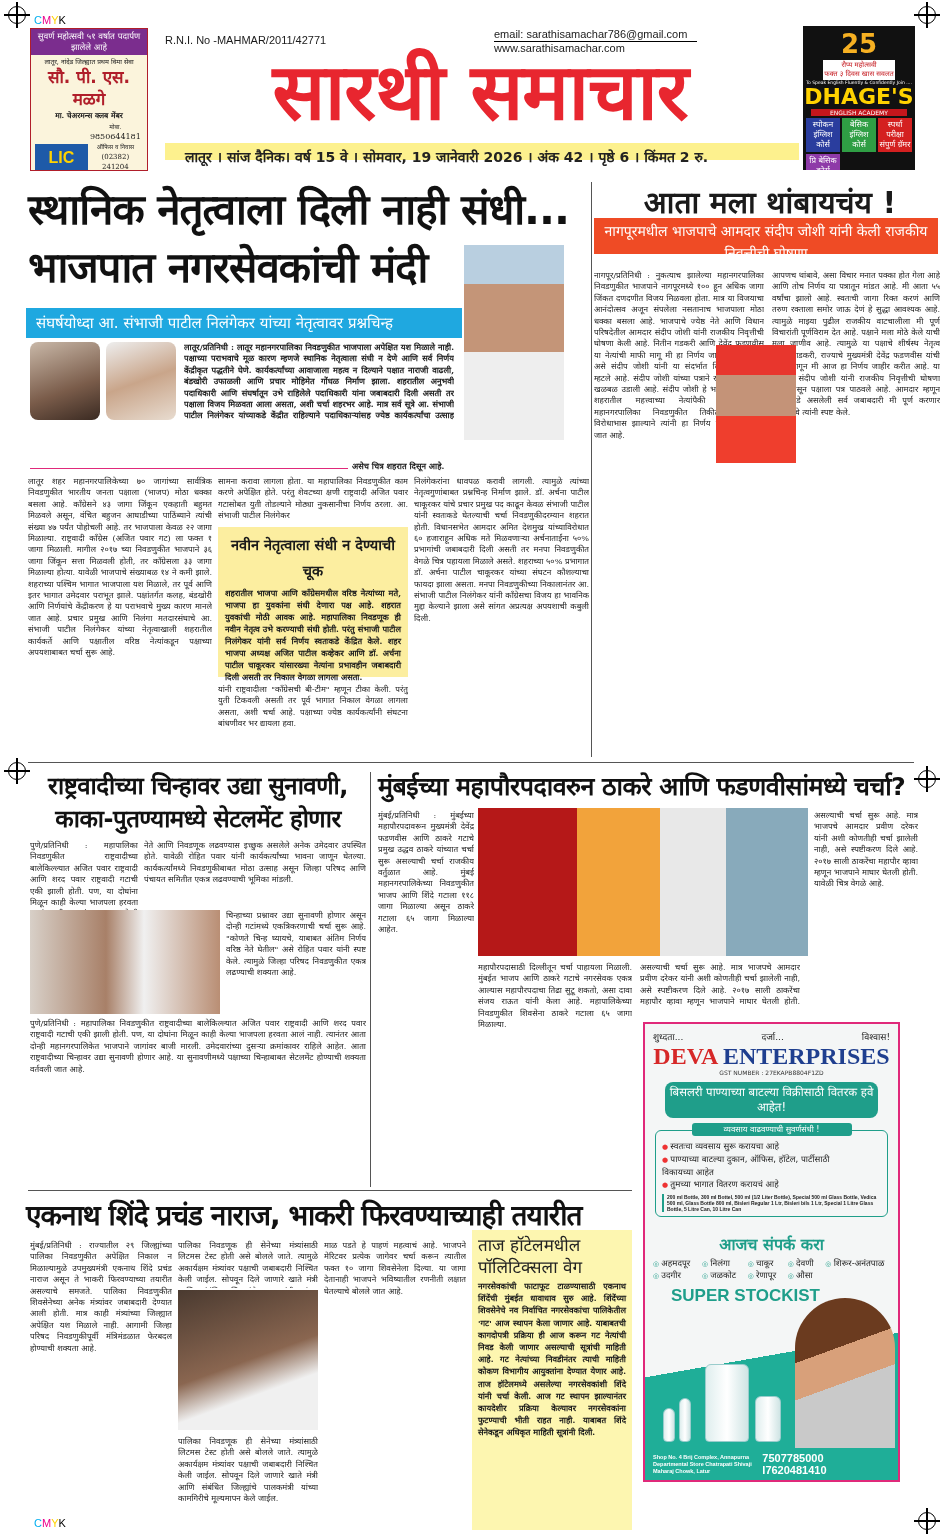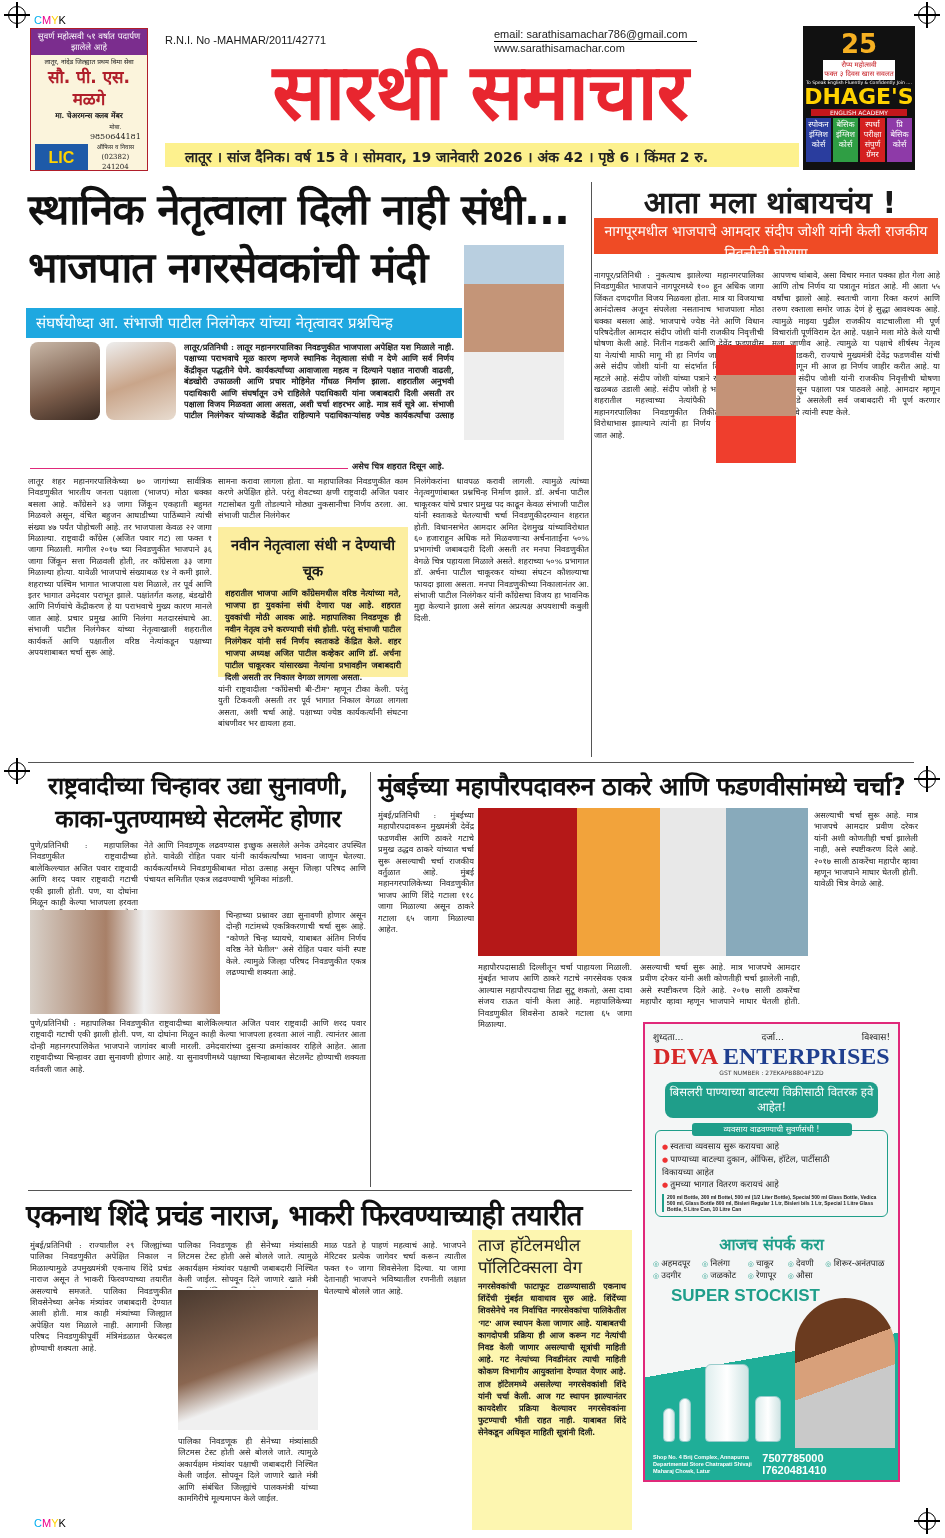--- a/index.html
+++ b/index.html
@@ -15,27 +15,27 @@
 .lic-ad .top{background:#7b2d8e;color:#fff;font-size:8.5px;line-height:11px;padding:2px}
 .lic-ad .name{color:#b01e2a;font-size:17px;font-weight:bold;font-family:"DejaVu Sans",sans-serif;line-height:22px}
 .lic-ad .lic{display:flex;align-items:flex-end;padding:2px 4px}
 .lic-logo{background:#1e5aa8;color:#ffd200;font-family:"Liberation Sans",sans-serif;font-weight:bold;font-size:16px;width:54px;height:28px;display:flex;align-items:center;justify-content:center}
 .lic-ad .ph{font-size:8px;line-height:10px}
 
 .rni{left:165px;top:34px;font-family:"Liberation Sans",sans-serif;font-size:11px}
 .email{left:494px;top:28px;font-family:"Liberation Sans",sans-serif;font-size:11px;line-height:13px;border-top:0}
 .email .e{border-bottom:1px solid #000;display:inline-block;padding-right:10px}
 .title{left:160px;top:44px;width:640px;height:96px;color:#e8262f;font-family:"DejaVu Sans",sans-serif;font-weight:bold;font-size:78px;line-height:96px;letter-spacing:-1px;text-align:center}
-.dateline{left:165px;top:143px;width:634px;height:24px;background:#fdf18e;font-family:"DejaVu Sans",sans-serif;font-size:14px;line-height:28px;padding-left:20px;font-weight:bold;color:#222}
+.dateline{left:165px;top:143px;width:634px;height:17px;background:#fdf18e;font-family:"DejaVu Sans",sans-serif;font-size:14px;line-height:28px;padding-left:20px;font-weight:bold;color:#222}
 .dhage{left:803px;top:26px;width:112px;height:144px;background:#111;color:#fff;text-align:center;font-family:"DejaVu Sans",sans-serif;overflow:hidden}
 .dhage .n25{font-size:26px;font-weight:bold;color:#f6b022;display:inline-block;vertical-align:middle}
 .dhage .rp{display:inline-block;vertical-align:middle;font-size:7px;background:#fff;color:#c4161c;line-height:9px;padding:1px}
 .dhage .brand{font-size:22px;font-weight:bold;color:#ffd200;line-height:24px}
 .dhage .acad{background:#c4161c;font-size:6px;margin:0 8px}
-.dhage .grid{display:grid;grid-template-columns:1fr 1fr 1fr 1fr;gap:2px;padding:2px 3px}
+.dhage .grid{display:grid;grid-template-columns:1fr 1fr 1fr;gap:2px;padding:2px 3px}
 .dhage .grid div{font-size:8px;line-height:10px;padding:2px 0}
 
 .h1{left:28px;top:185px;width:570px;font-family:"DejaVu Sans",sans-serif;font-weight:bold;font-size:42px;line-height:50px;letter-spacing:-1px;color:#111}
 .sub-blue{left:26px;top:308px;width:436px;height:30px;background:#1fa8e0;color:#fff;font-family:"DejaVu Sans",sans-serif;font-size:15px;line-height:30px;padding-left:10px}
 .photo{background:linear-gradient(160deg,#c9b8a8,#7a5c4a 60%,#3a2a22);border-radius:8px}
 .body{font-size:8.2px;line-height:11.4px;text-align:justify;color:#222;overflow:hidden}
 .rule{background:#555}
 .pink-rule{background:#e0297a}
 .h2r{left:600px;top:182px;width:340px;font-family:"DejaVu Sans",sans-serif;font-size:30px;font-weight:bold;text-align:center;line-height:42px}
 .orange{left:594px;top:218px;width:344px;height:36px;background:#ef4b25;color:#fff;font-family:"DejaVu Sans",sans-serif;font-size:14px;line-height:22px;text-align:center;padding-top:2px}

